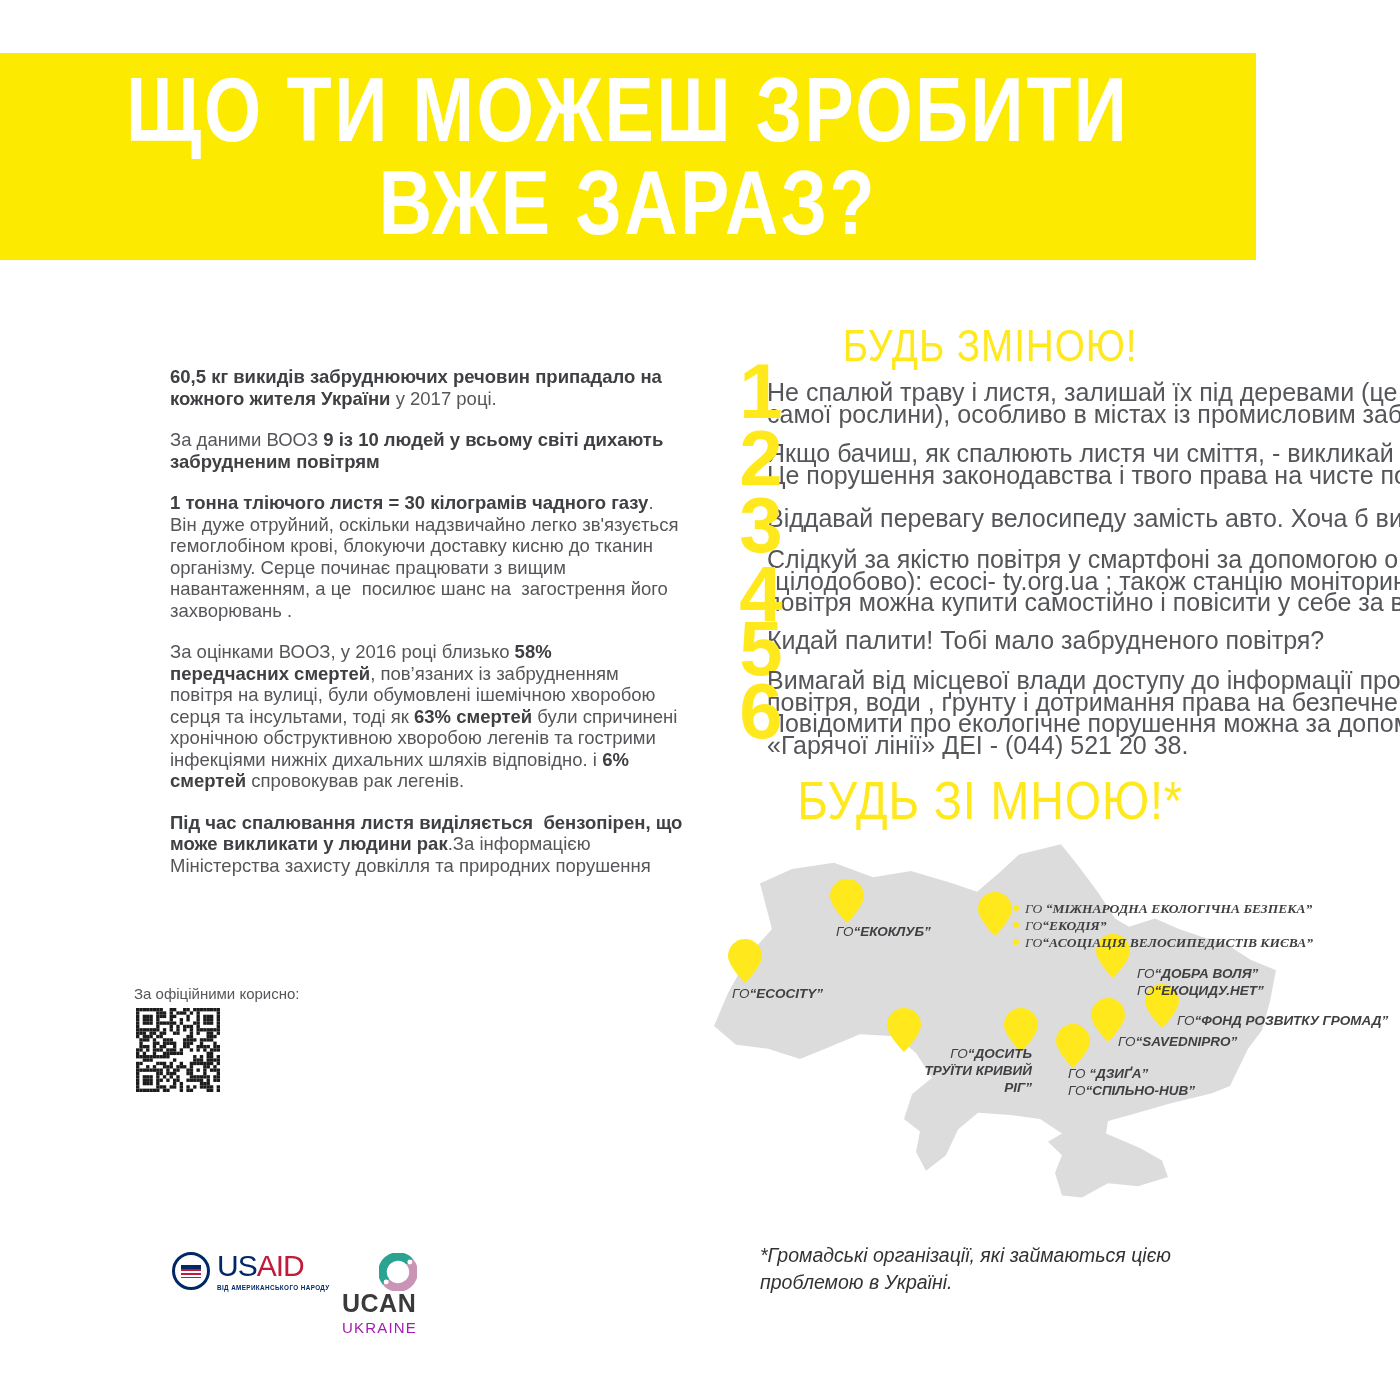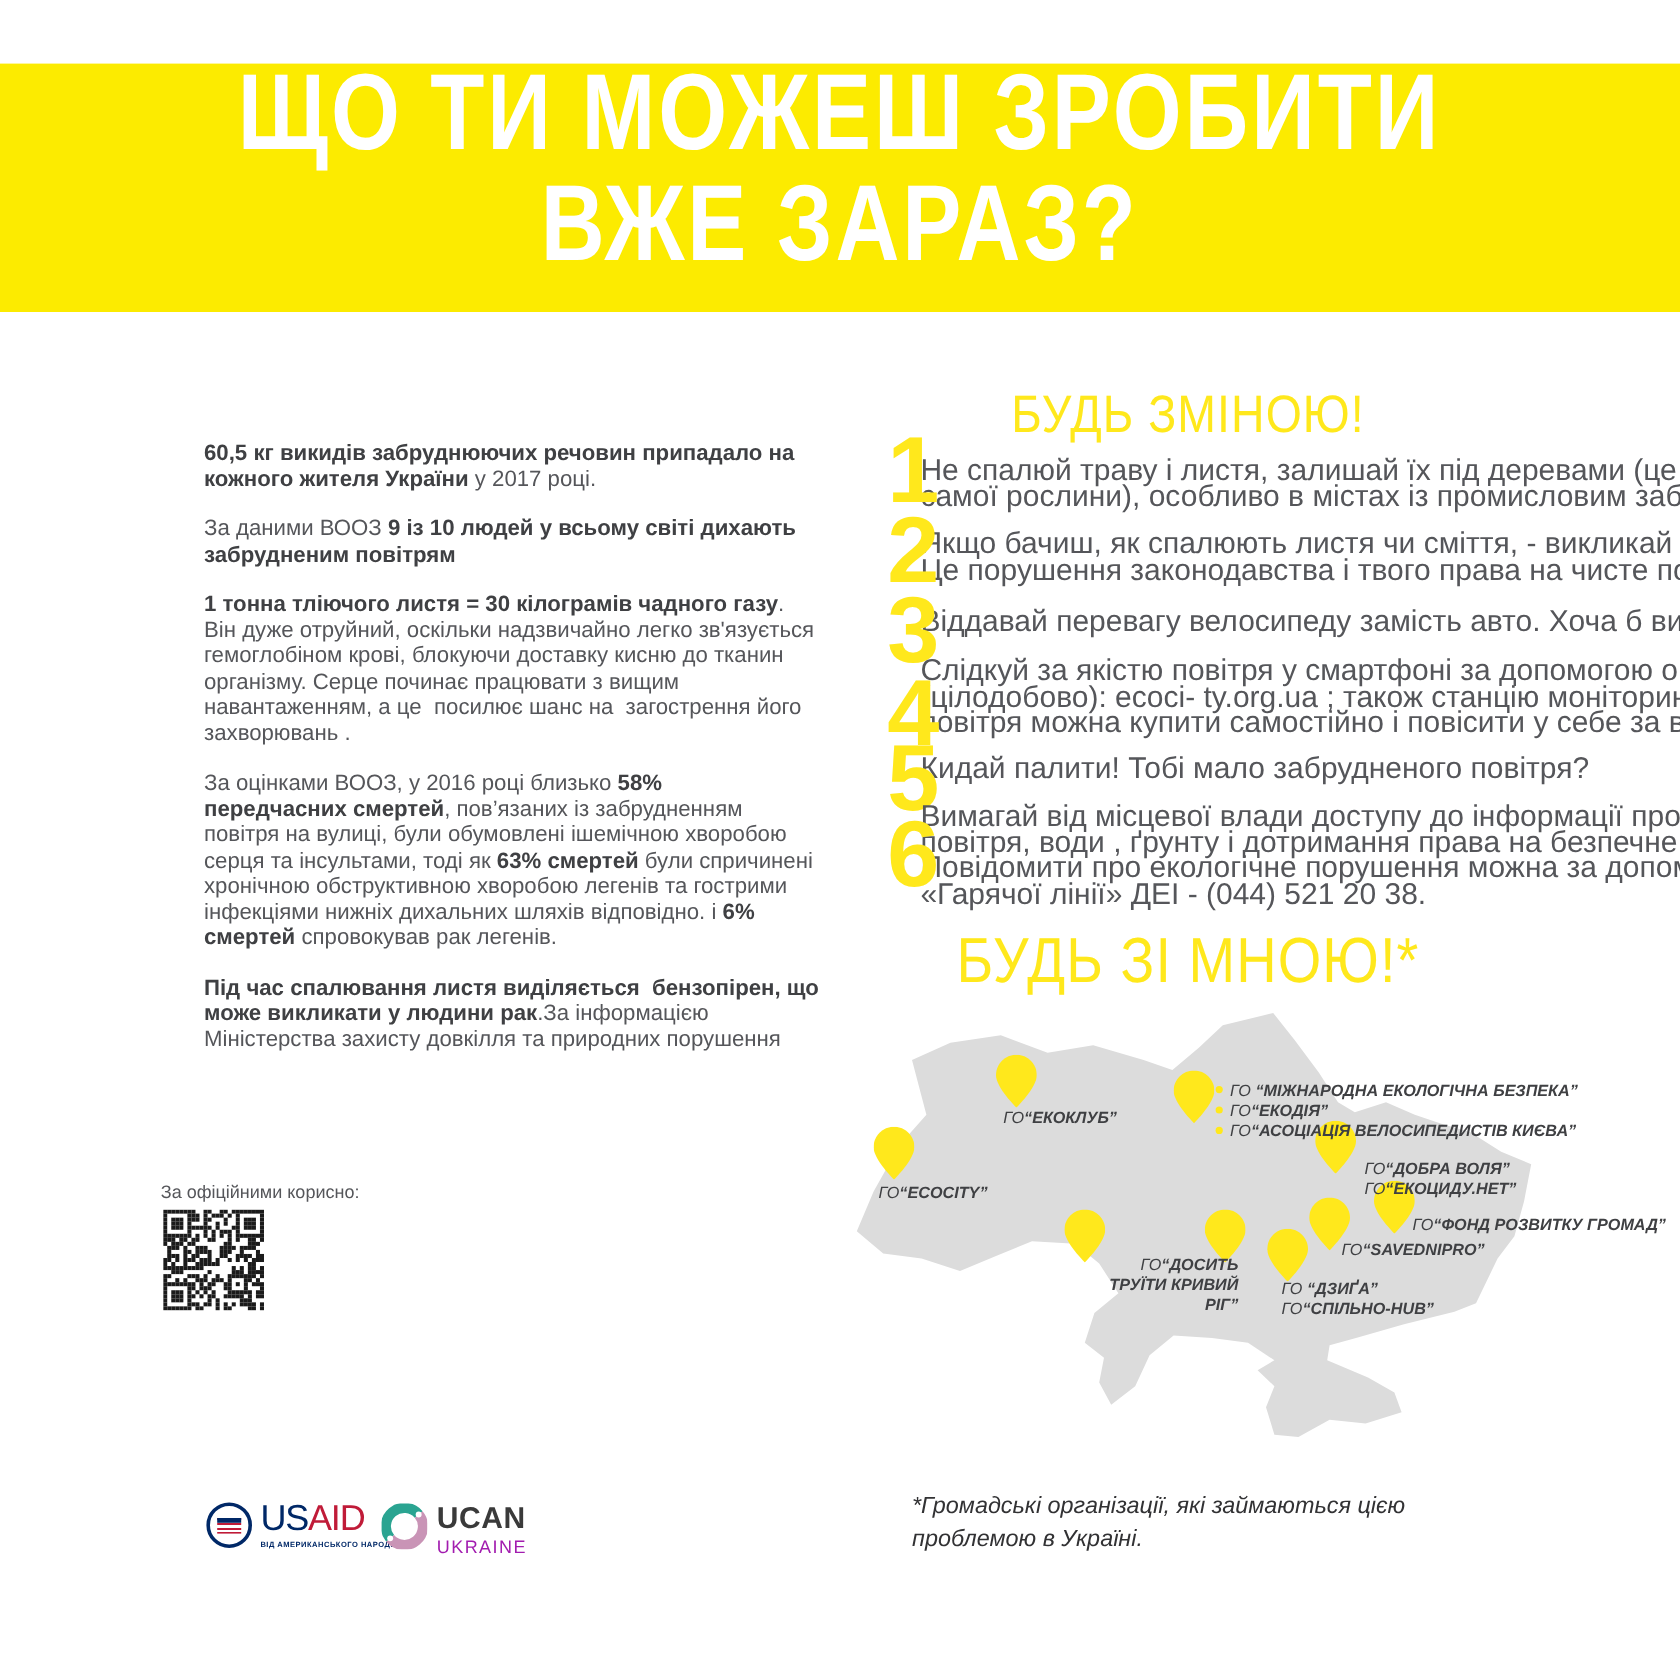--- a/index.html
+++ b/index.html
@@ -4,22 +4,22 @@
 <style>
   :root{
     --banner-yellow:#FCEB00; --accent-yellow:#FFE81C; --body-gray:#55565A;
     --dark-gray:#3F4043; --map-gray:#DCDCDC; --usaid-navy:#002867;
     --usaid-red:#C01B38; --ucan-teal:#2AA491; --ucan-mauve:#C994B6;
   }
   *{box-sizing:border-box;margin:0;padding:0;}
   html,body{width:1400px;height:1400px;}
   body{position:relative;background:#fff;font-family:"Liberation Sans",sans-serif;overflow:hidden;}
 
-  .banner{position:absolute;left:0;top:53px;width:1400px;height:207px;background:var(--banner-yellow);
-    display:flex;flex-direction:column;justify-content:flex-start;align-items:center;gap:10px;}
+  .banner{position:absolute;left:0;top:53px;width:1256px;height:207px;background:var(--banner-yellow);
+    display:flex;flex-direction:column;justify-content:center;align-items:center;gap:10px;}
   .banner .bl{display:block;color:#fff;font-weight:bold;font-size:90px;line-height:0.92;
     letter-spacing:3px;transform:scaleX(.82);transform-origin:center;white-space:nowrap;}
 
   .left-col{position:absolute;left:137px;top:366px;width:520px;font-size:18.5px;line-height:21.5px;color:var(--body-gray);margin-left:33px;}
   .left-col p{margin:0 0 20px;white-space:pre;}
   .left-col .b{font-weight:bold;color:var(--dark-gray);}
 
   .sec-heading{position:absolute;left:690px;width:600px;text-align:center;color:var(--accent-yellow);
     font-weight:400;letter-spacing:1px;transform:scaleX(.88);transform-origin:center;white-space:nowrap;}
   #h-change{top:321px;font-size:44px;}
@@ -53,21 +53,21 @@
     display:flex;align-items:center;justify-content:center;background:#fff;flex:0 0 auto;}
   .seal-flag{width:20px;height:13px;position:relative;
     background:repeating-linear-gradient(180deg,var(--usaid-red) 0 2px,#fff 2px 4px);}
   .seal-flag::after{content:"";position:absolute;top:0;left:0;width:100%;height:4px;background:var(--usaid-navy);}
   .usaid-text{margin-left:7px;}
   .usaid-name{font-size:30px;font-weight:normal;letter-spacing:-1px;line-height:1;}
   .usaid-name .us{color:var(--usaid-navy);}
   .usaid-name .aid{color:var(--usaid-red);}
   .usaid-tag{font-size:6.3px;color:var(--usaid-navy);font-weight:bold;letter-spacing:.4px;margin-top:3px;}
 
-  .ucan{position:absolute;left:318px;top:1253px;display:flex;align-items:flex-start;}
+  .ucan{position:absolute;left:334px;top:1253px;display:flex;align-items:flex-end;flex-direction:column;}
   .ucan-icon{width:38px;height:38px;flex:0 0 auto;}
   .ucan-text{margin-left:8px;}
   .ucan-name{font-size:25px;font-weight:bold;color:#3a3a3a;line-height:1;letter-spacing:.5px;}
   .ucan-sub{font-size:15px;color:#a21caf;letter-spacing:1.2px;margin-top:3px;}
 
   .footnote{position:absolute;left:760px;top:1242px;font-size:19.5px;line-height:27px;font-style:italic;
     color:#323234;white-space:pre;font-weight:normal;}
 </style>
 </head>
 <body>
@@ -168,21 +168,21 @@
       </svg></div>
     <div class="pin" style="left: 177px; top: 168px;"><svg width="34" height="44" viewBox="0 0 34 44">
         <path d="M17 0C7.6 0 0 7.6 0 17c0 10.2 17 27 17 27s17-16.8 17-27C34 7.6 26.4 0 17 0Z"></path>
       </svg></div>
     <div class="map-label" style="left: 126px; top: 83px;">
       <div><span class="pre">ГО</span><span class="nm">“ЕКОКЛУБ”</span></div>
     </div>
     <div class="map-label" style="left: 22px; top: 145px;">
       <div><span class="pre">ГО</span><span class="nm">“ECOCITY”</span></div>
     </div>
-    <div class="map-label" style="left: 303px; top: 60px;">
+    <div class="map-label" style="left: 303px; top: 60px; font-family: Liberation Serif, serif;">
       <div><span class="dot"></span><span class="pre">ГО </span><span class="nm">“МІЖНАРОДНА ЕКОЛОГІЧНА БЕЗПЕКА”</span></div>
       <div><span class="dot"></span><span class="pre">ГО</span><span class="nm">“ЕКОДІЯ”</span></div>
       <div><span class="dot"></span><span class="pre">ГО</span><span class="nm">“АСОЦІАЦІЯ ВЕЛОСИПЕДИСТІВ КИЄВА”</span></div>
     </div>
     <div class="map-label" style="left: 427px; top: 125px;">
       <div><span class="pre">ГО</span><span class="nm">“ДОБРА ВОЛЯ”</span></div>
       <div><span class="pre">ГО</span><span class="nm">“ЕКОЦИДУ.НЕТ”</span></div>
     </div>
     <div class="map-label" style="left: 467px; top: 172px;">
       <div><span class="pre">ГО</span><span class="nm">“ФОНД РОЗВИТКУ ГРОМАД”</span></div>

